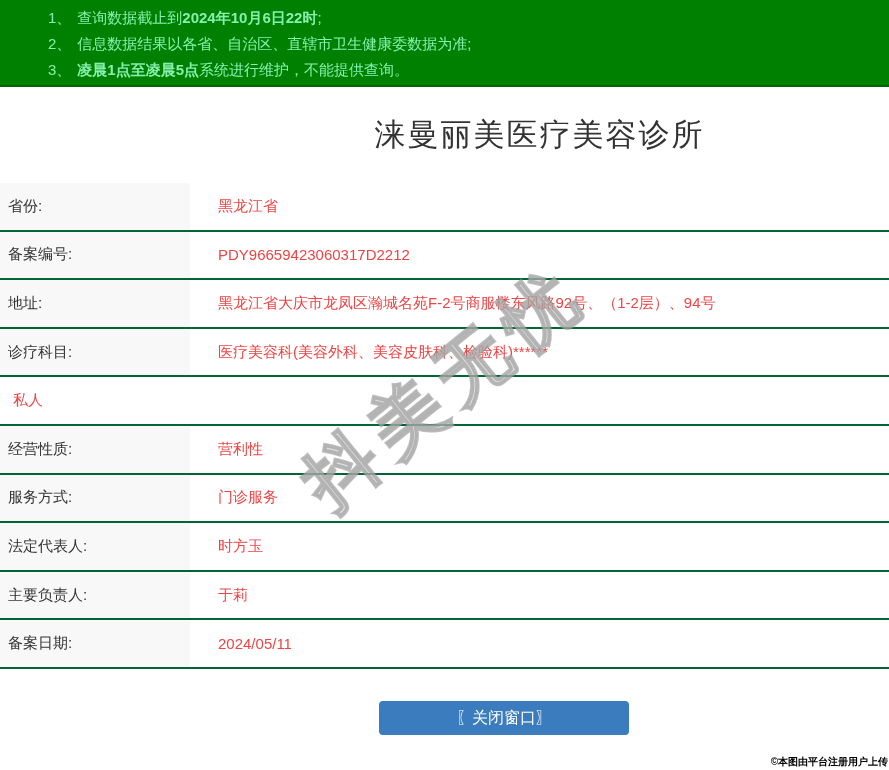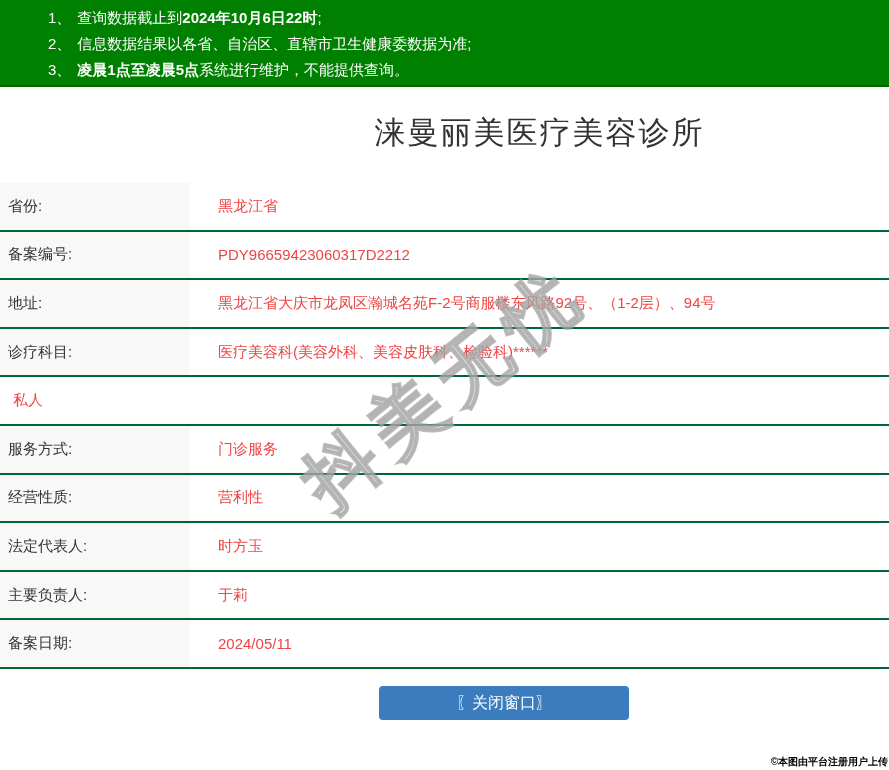--- a/index.html
+++ b/index.html
@@ -9,41 +9,40 @@
     font-family: "Liberation Sans", "DejaVu Sans", sans-serif;
     overflow: hidden;
     position: relative;
   }
 
   
   .banner {
     width: 889px; height: 87px;
     background: #008000;
     border-bottom: 2px solid #006700;
-    color: #ffffff;
+    color: #86efac;
     padding: 5px 10px 4px 48px;
     font-size: 15px;
   }
   .note { line-height: 26px; white-space: nowrap; }
   .note .num { margin-right: 6px; }
   .note .b { font-weight: bold; }
 
   
   .title-wrap {
     padding: 27px 0 0 190px;
     margin-bottom: 27px;
     text-align: center;
   }
   .page-title {
     font-size: 31px;
     font-weight: 400;
     color: #333;
     line-height: 42px;
     letter-spacing: 2px;
-    font-family: Liberation Mono, monospace;
   }
 
   
   .rec-table { width: 889px; }
   .row {
     display: flex;
     height: 48.6px;
     border-bottom: 2px solid #006633;
     gap: 15px;
   }
@@ -60,21 +59,21 @@
     display: flex; align-items: center;
     padding-left: 13px;
     font-size: 15px; color: #ef4444;
     white-space: nowrap;
   }
 
   
   .footer {
     padding-left: 119px;
     text-align: center;
-    margin-top: 17px;
+    margin-top: 32px;
   }
   .close-btn {
     display: inline-block;
     background: #3a7cbd;
     color: #fff;
     border: none;
     border-radius: 4px;
     font-size: 16px;
     padding: 7px 0;
     width: 250px;
@@ -143,26 +142,26 @@
     <div class="cell-value">黑龙江省大庆市龙凤区瀚城名苑F-2号商服楼东风路92号、（1-2层）、94号</div>
   </div>
   <div class="row">
     <div class="cell-label">诊疗科目:</div>
     <div class="cell-value">医疗美容科(美容外科、美容皮肤科、检验科)******</div>
   </div>
   <div class="row">
     <div class="cell-value">私人</div>
   </div>
   <div class="row">
+    <div class="cell-label">经营性质:</div>
+    <div class="cell-value">营利性</div>
+  </div>
+  <div class="row">
     <div class="cell-label">服务方式:</div>
     <div class="cell-value">门诊服务</div>
-  </div>
-  <div class="row">
-    <div class="cell-label">经营性质:</div>
-    <div class="cell-value">营利性</div>
   </div>
   <div class="row">
     <div class="cell-label">法定代表人:</div>
     <div class="cell-value">时方玉</div>
   </div>
   <div class="row">
     <div class="cell-label">主要负责人:</div>
     <div class="cell-value">于莉</div>
   </div>
   <div class="row">

